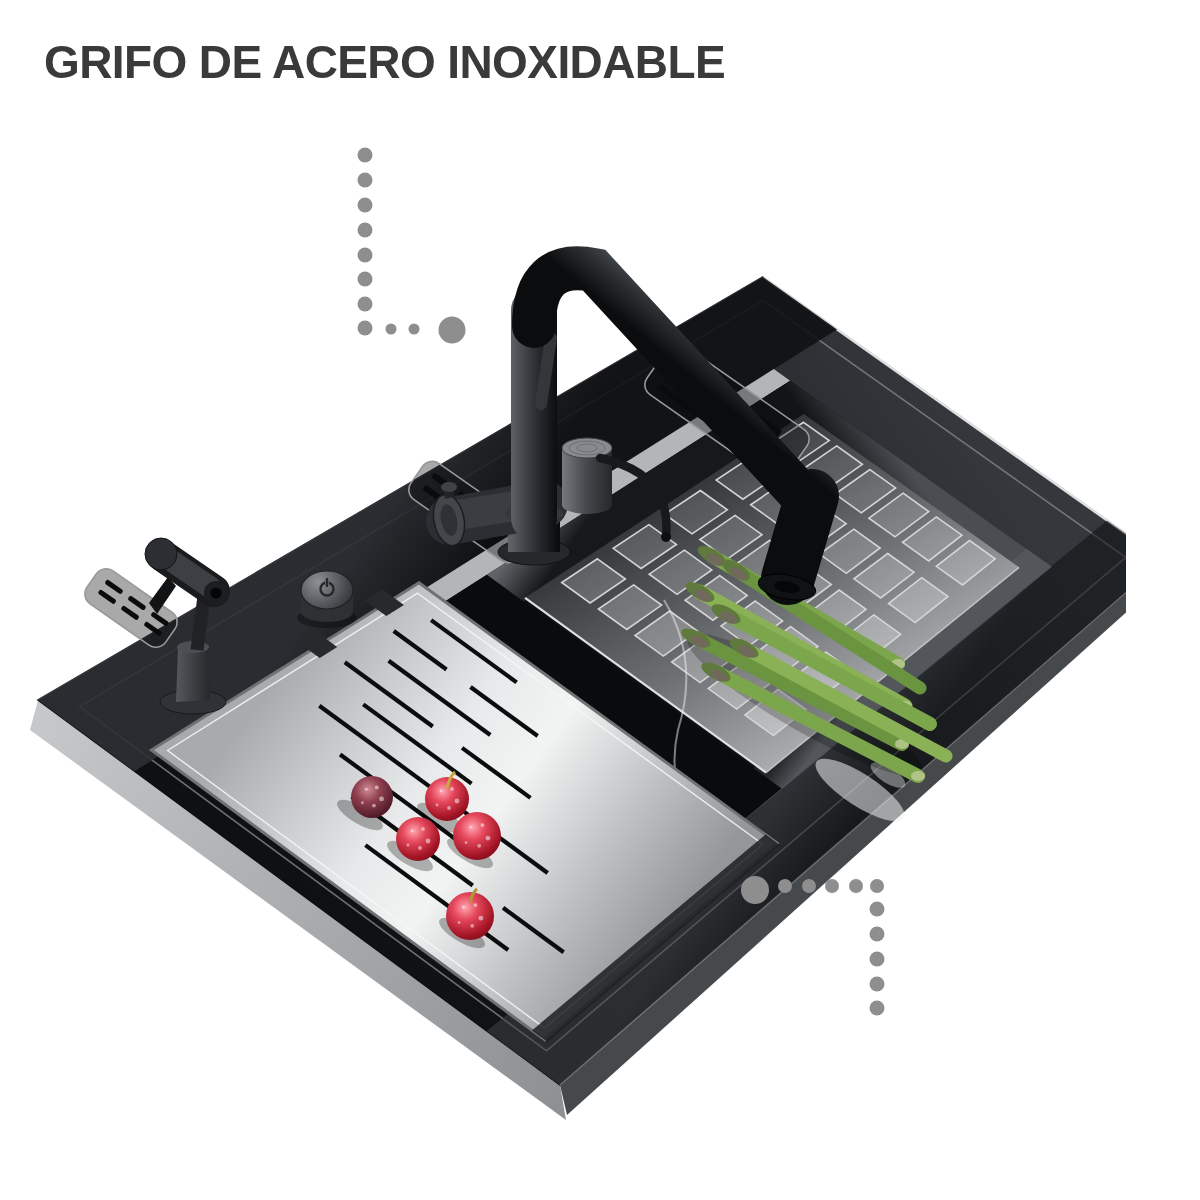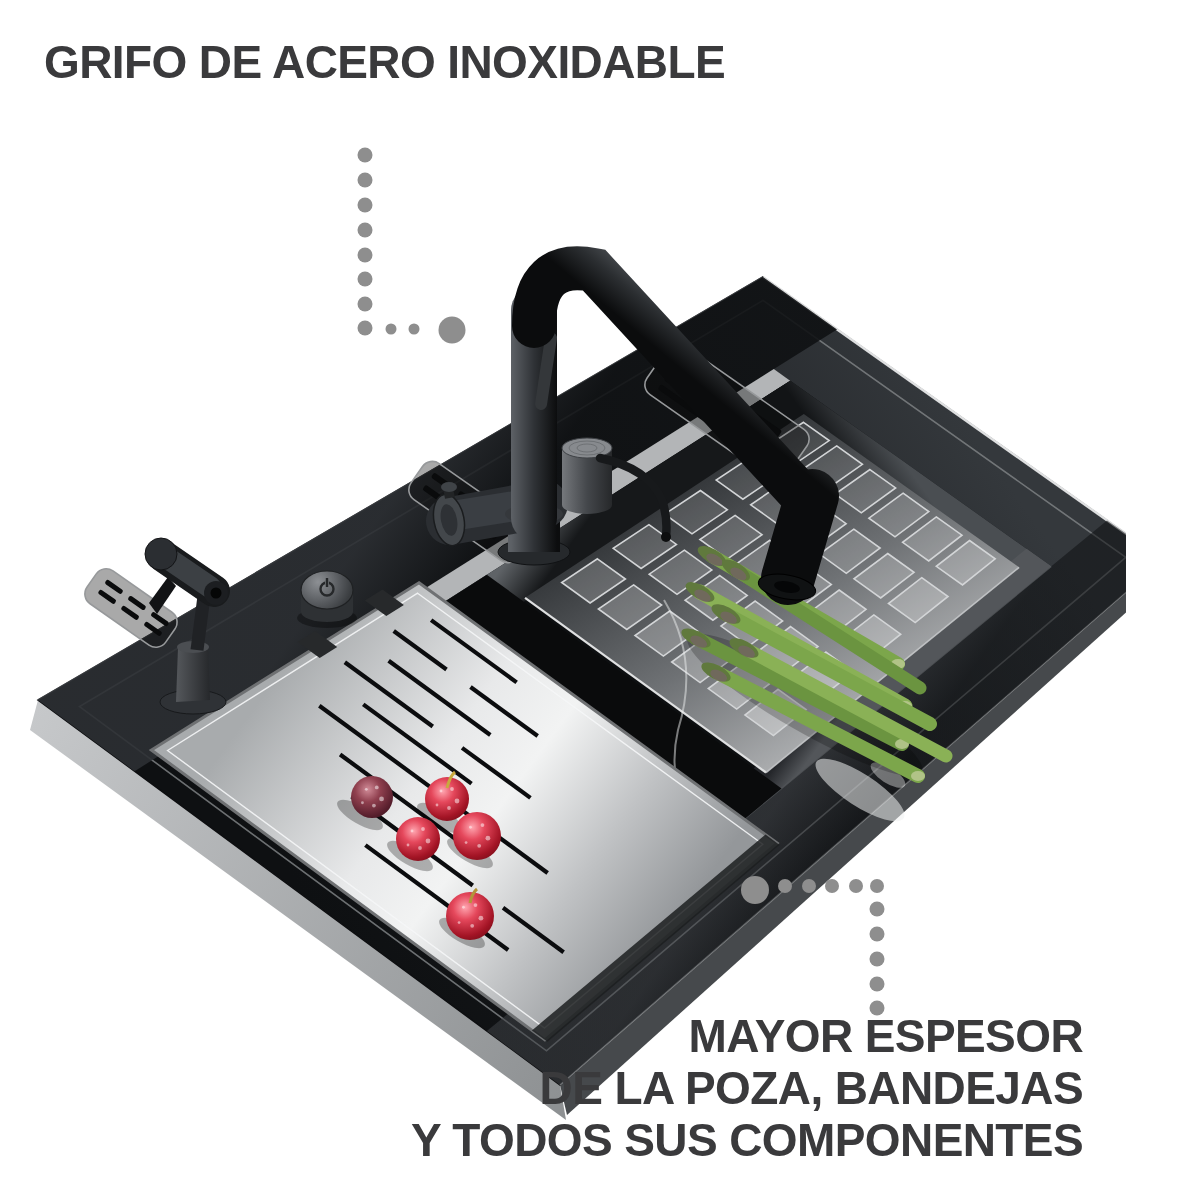--- a/index.html
+++ b/index.html
@@ -345,19 +345,14 @@
           <circle cx="877" cy="886" r="7"></circle>
           <circle cx="877" cy="909" r="7.5"></circle>
           <circle cx="877" cy="934" r="7.5"></circle>
           <circle cx="877" cy="959" r="7.5"></circle>
           <circle cx="877" cy="984" r="7.5"></circle>
           <circle cx="877" cy="1008" r="7.5"></circle>
         </g>
       </g>
   </svg>
 
-  <div class="callout callout-br" style="color: rgb(58, 58, 60);">
-    <div>MAYOR ESPESOR</div>
-    <div>DE LA POZA, BANDEJAS</div>
-    <div>Y TODOS SUS COMPONENTES</div>
-  </div>
 
 </div>
 
 </body></html>

